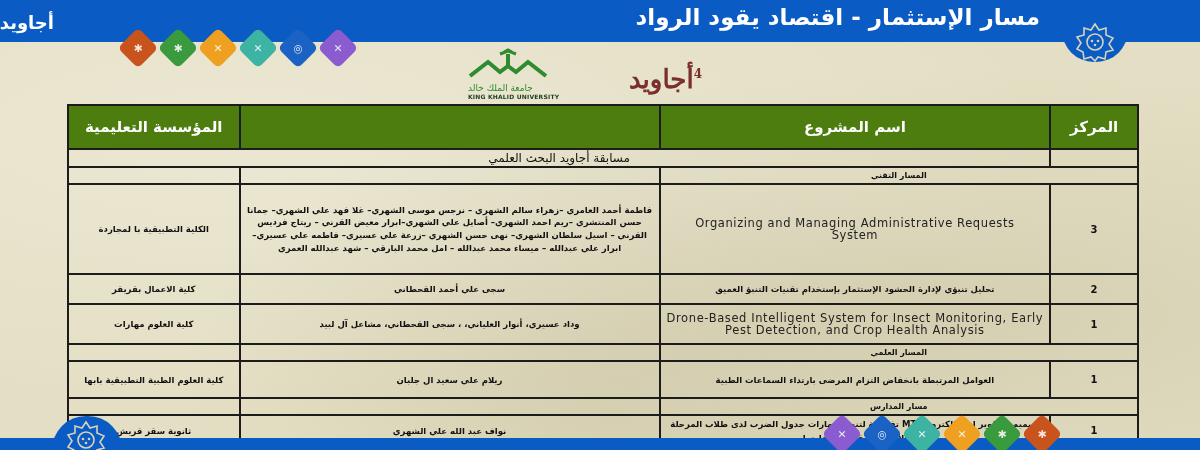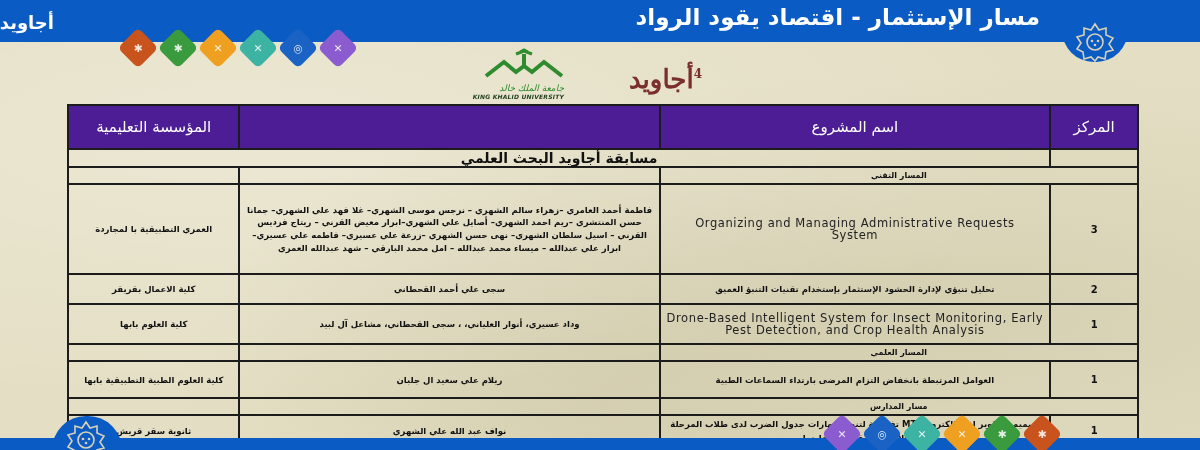--- a/index.html
+++ b/index.html
@@ -40,48 +40,48 @@
     }
     .tile span { transform:rotate(-45deg); color:rgba(255,255,255,0.85); font-size:12px; }
     .bottombar {
       position:absolute; left:0; bottom:0; width:1200px; height:12px; background:#0a5bc4;
     }
     .bottombar-tab {
       position:absolute; left:52px; top:416px; width:70px; height:34px;
       background:#0a5bc4; border-radius:34px 34px 0 0;
     }
     .kku-logo {
-      position:absolute; left:468px; top:48px; width:96px; height:52px; text-align:right;font-style:italic;
+      position:absolute; left:468px; top:48px; width:96px; height:52px; text-align:left;
     }
     .kku-logo .ar { color:#2e8b2e; font-size:9px; direction:rtl; margin-top:1px; }
     .kku-logo .en { color:#1d3d1d; font-size:6px; font-weight:bold; letter-spacing:0.2px; }
     .ajawid-logo {
       position:absolute; left:648px; top:52px; width:54px; height:44px;
       color:#7a2e2e; font-size:26px; font-weight:bold; font-family:"DejaVu Serif", serif;
       direction:rtl; text-align:center; line-height:44px;
     }
     .ajawid-logo sup { font-size:12px; }
 
     table.main {
       position:absolute; left:67px; top:104px; width:1072px;
       border-collapse:collapse; direction:rtl;
       font-family:"DejaVu Sans", sans-serif;
     }
     table.main td, table.main th {
       border:2px solid #1c1c1c; padding:0; text-align:center; vertical-align:middle;
       color:#111;
     }
     table.main thead th {
-      background:#4c1d95; color:#fff; font-size:15px; font-weight:normal; height:42px;
+      background:#4d7c0f; color:#fff; font-size:15px; font-weight:bold; height:42px;
     }
     .c-rank { width:86px; }
     .c-project { width:390px; }
     .c-students { width:420px; }
     .c-inst { width:170px; }
-    .comp-row td { height:16px; font-size:14px; color:#1a64b0; font-weight:bold; }
+    .comp-row td { height:16px; font-size:12px; color:#1a64b0; font-weight:normal; }
     .track-row td { height:15px; font-size:8px; color:#1a64b0; font-weight:bold; }
     .students-text { font-size:8.5px; font-weight:bold; line-height:12.6px; text-align:right; padding:0 6px !important; }
     .en-title { font-size:11.5px; letter-spacing:0.6px; line-height:12.5px; color:#222 !important; }
     .ar-small { font-size:8.5px; font-weight:bold; }
     .rank { font-size:10px; font-weight:bold; }
   </style>
 </head>
 <body>
 
 <div class="topbar"></div>
@@ -149,33 +149,33 @@
 
     <tr class="track-row">
       <td colspan="2">المسار التقني</td>
       <td></td>
       <td></td>
     </tr>
     <tr style="height:90px;">
       <td class="rank">3</td>
       <td class="en-title" style="padding:16px 20px;">Organizing and Managing Administrative Requests System</td>
       <td class="students-text">فاطمة أحمد العامري –زهراء سالم الشهري – نرجس موسى الشهري– غلا فهد علي الشهري– جمانا حسن المنتشري –ريم احمد الشهري– أصايل علي الشهري–ابرار معيض القرني – ريتاج فرديس القرني – اسيل سلطان الشهري– نهى حسن الشهري –زرعة علي عسيري– فاطمه علي عسيري– ابرار علي عبدالله – ميساء محمد عبدالله – امل محمد البارقي – شهد عبدالله العمري</td>
-      <td class="ar-small">العمري التطبيقية با لمجاردة</td>
+      <td class="ar-small">الكلية التطبيقية با لمجاردة</td>
     </tr>
     <tr style="height:30px;">
       <td class="rank">2</td>
       <td class="ar-small">تحليل تنبؤي لإدارة الحشود الإستثمار بإستخدام تقنيات التنبؤ العميق</td>
       <td class="ar-small">سجى علي أحمد القحطاني</td>
       <td class="ar-small">كلية الاعمال بقريقر</td>
     </tr>
     <tr style="height:40px;">
       <td class="rank">1</td>
       <td class="en-title" style="padding:0 6px;">Drone-Based Intelligent System for Insect Monitoring, Early Pest Detection, and Crop Health Analysis</td>
       <td class="ar-small">وداد عسيري، أنوار العلياني، ، سجى القحطاني، مشاعل آل لبيد</td>
-      <td class="ar-small">كلية العلوم بابها</td>
+      <td class="ar-small">كلية العلوم مهارات</td>
     </tr>
 
     <tr class="track-row">
       <td colspan="2">المسار العلمي</td>
       <td></td>
       <td></td>
     </tr>
     <tr style="height:37px;">
       <td class="rank">1</td>
       <td class="ar-small">العوامل المرتبطة بانخفاض التزام المرضى بارتداء السماعات الطبية</td>

